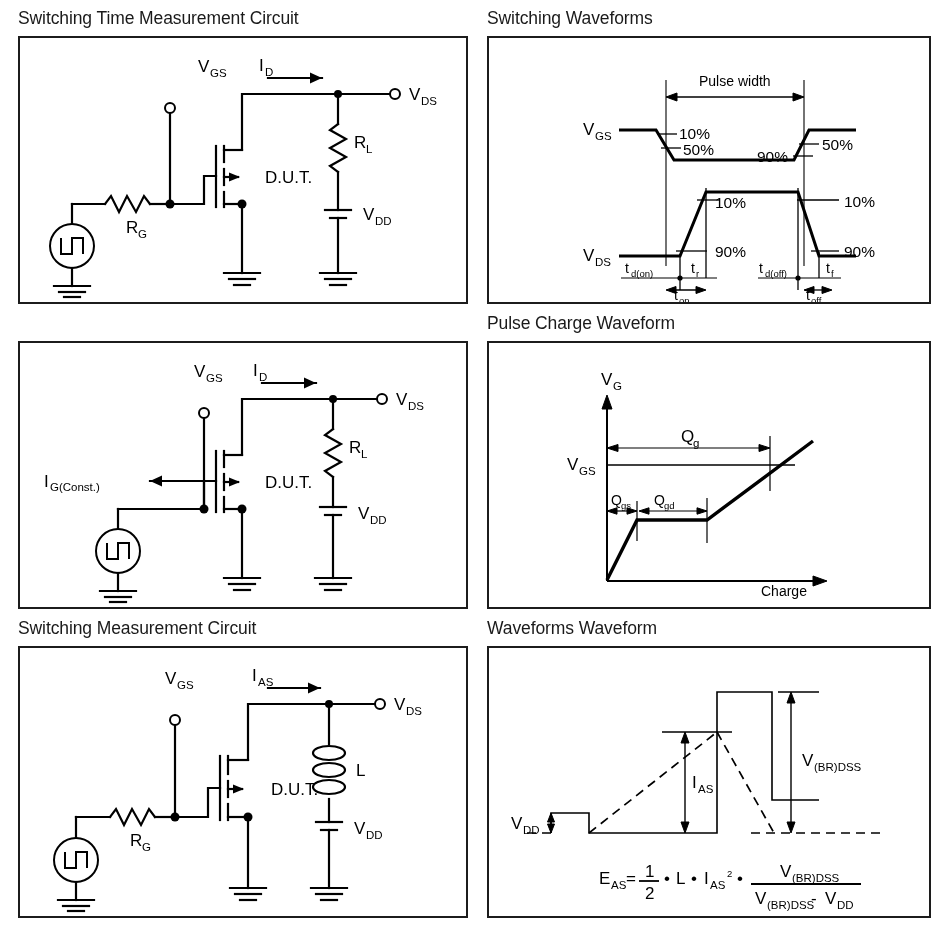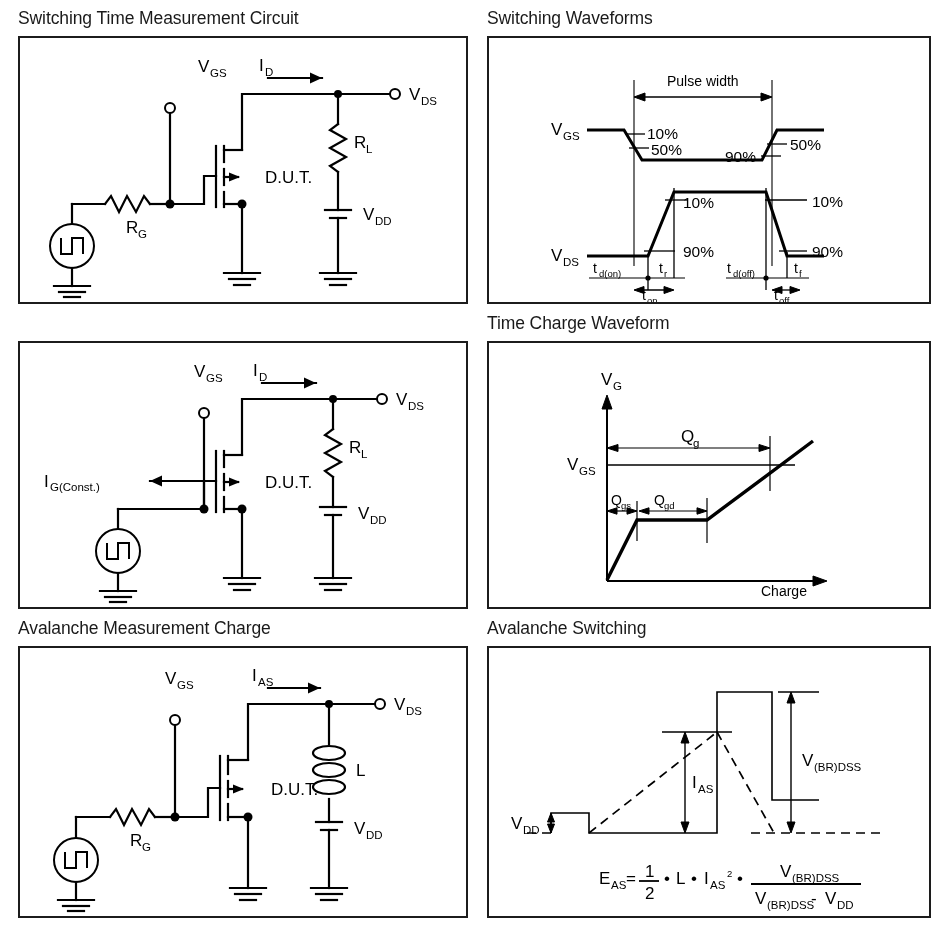--- a/index.html
+++ b/index.html
@@ -151,21 +151,21 @@
         <text class="lbl" x="106" y="195">R</text>
         <text class="lbl-sub" x="118" y="200">G</text>
 
         <text class="lbl-dut" x="245" y="145">D.U.T.</text>
       </svg>
     </div>
   </div>
 
   <div class="panel" style="left:487px; top:8px; width:444px; height:296px;text-decoration:underline;">
     <div class="panel-title">Switching Waveforms</div>
-    <div class="panel-box" style="top:28px; width:444px; height:268px;">
+    <div class="panel-box" style="top:28px; width:444px; height:268px;padding-left:32px;">
       <svg width="440" height="264" viewBox="0 0 440 264">
         <g stroke="#000" fill="none">
 
           <g stroke-width="1.1">
             <path d="M 145 42 L 145 228"></path>
             <path d="M 283 42 L 283 228"></path>
           </g>
 
           <g stroke-width="1.3">
             <path d="M 148 59 L 280 59"></path>
@@ -329,21 +329,21 @@
 
         <text class="lbl" x="24" y="144">I</text>
         <text class="lbl-sub" x="30" y="148">G(Const.)</text>
 
         <text class="lbl-dut" x="245" y="145">D.U.T.</text>
       </svg>
     </div>
   </div>
 
   <div class="panel" style="left:487px; top:313px; width:444px; height:296px;">
-    <div class="panel-title">Time Charge Waveform</div>
+    <div class="panel-title">Pulse Charge Waveform</div>
     <div class="panel-box" style="top:28px; width:444px; height:268px;">
       <svg width="440" height="264" viewBox="0 0 440 264">
         <g stroke="#000" fill="none">
 
           <g stroke-width="2">
             <path d="M 118 60 L 118 238"></path>
           </g>
           <polygon points="118,52 113,66 123,66" fill="#000"></polygon>
 
           <g stroke-width="2">
@@ -392,21 +392,21 @@
 
         <text class="lbl-sm" x="165" y="162">Q</text>
         <text class="lbl-sub2" x="175" y="166">gd</text>
 
         <text class="lbl-sm" x="272" y="253">Charge</text>
       </svg>
     </div>
   </div>
 
   <div class="panel" style="left:18px; top:618px; width:450px; height:300px;">
-    <div class="panel-title">Avalanche Measurement Charge</div>
+    <div class="panel-title">Switching Measurement Circuit</div>
     <div class="panel-box" style="top:28px; width:450px; height:272px;">
       <svg width="446" height="268" viewBox="0 0 446 268">
         <g stroke="#000" stroke-width="2.2" fill="none" stroke-linecap="square">
           <path d="M 228 112 L 228 56 L 360 56"></path>
           <circle cx="309" cy="56" r="4" fill="#000" stroke="none"></circle>
           <circle cx="360" cy="56" r="5" fill="#fff" stroke="#000" stroke-width="2"></circle>
 
           <path d="M 309 56 L 309 96"></path>
           <path d="M 309 151 L 309 174"></path>
 
@@ -474,21 +474,21 @@
 
         <text class="lbl" x="110" y="198">R</text>
         <text class="lbl-sub" x="122" y="203">G</text>
 
         <text class="lbl-dut" x="251" y="147">D.U.T.</text>
       </svg>
     </div>
   </div>
 
   <div class="panel" style="left:487px; top:618px; width:444px; height:300px;">
-    <div class="panel-title">Avalanche Switching</div>
+    <div class="panel-title">Waveforms Waveform</div>
     <div class="panel-box" style="top:28px; width:444px; height:272px;">
       <svg width="440" height="268" viewBox="0 0 440 268">
         <g fill="none" stroke="#000">
 
           <g stroke-width="1.6" stroke-dasharray="9 6">
             <path d="M 38 185 L 62 185"></path>
             <path d="M 262 185 L 392 185"></path>
           </g>
 
           <g stroke-width="1.6" stroke-linejoin="miter">

